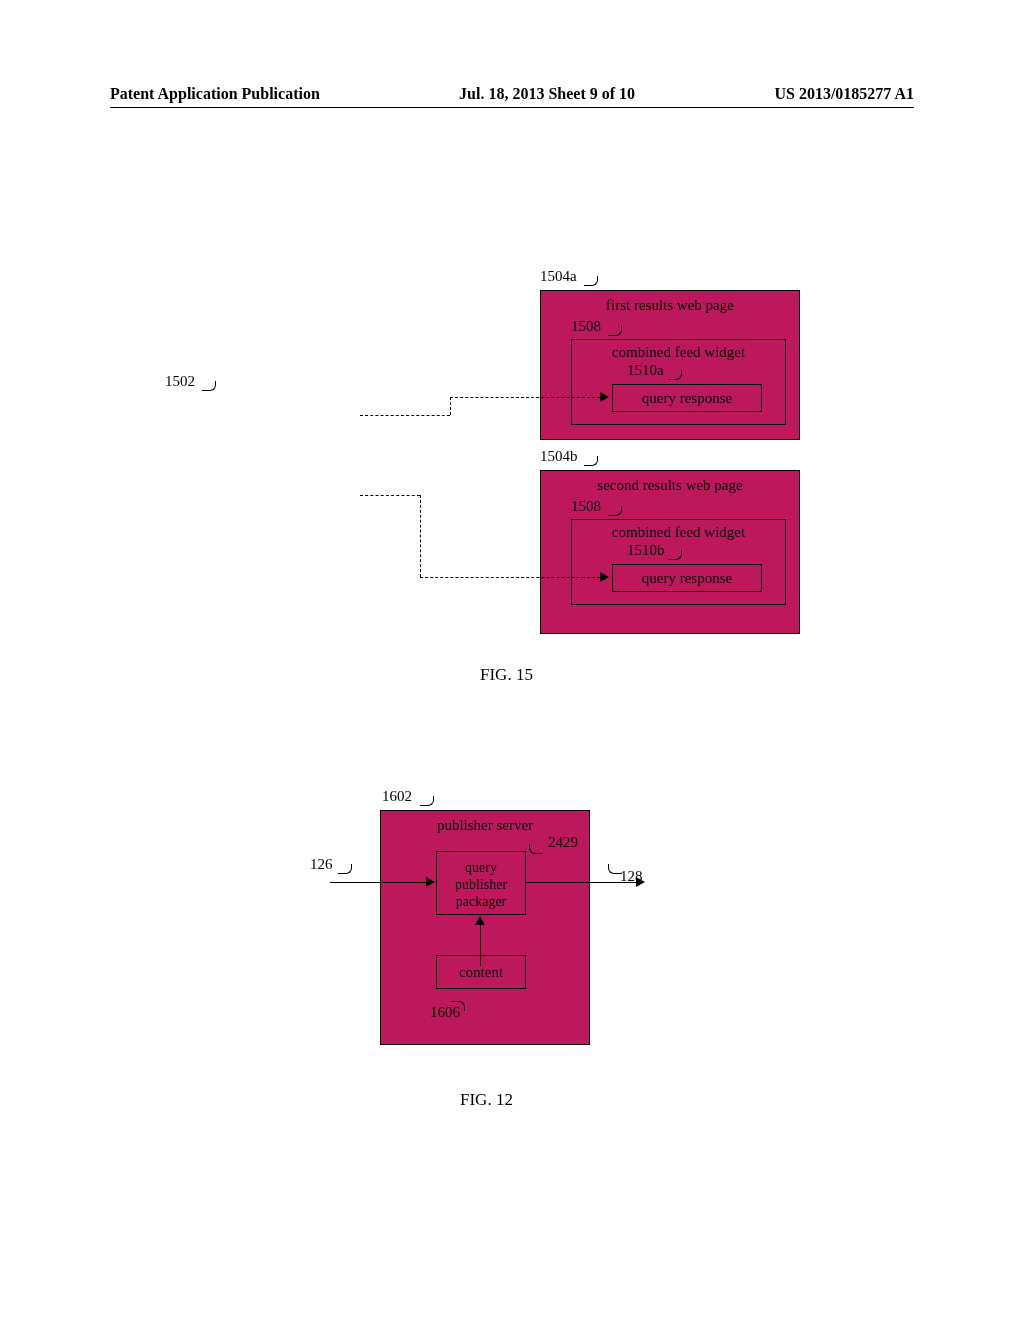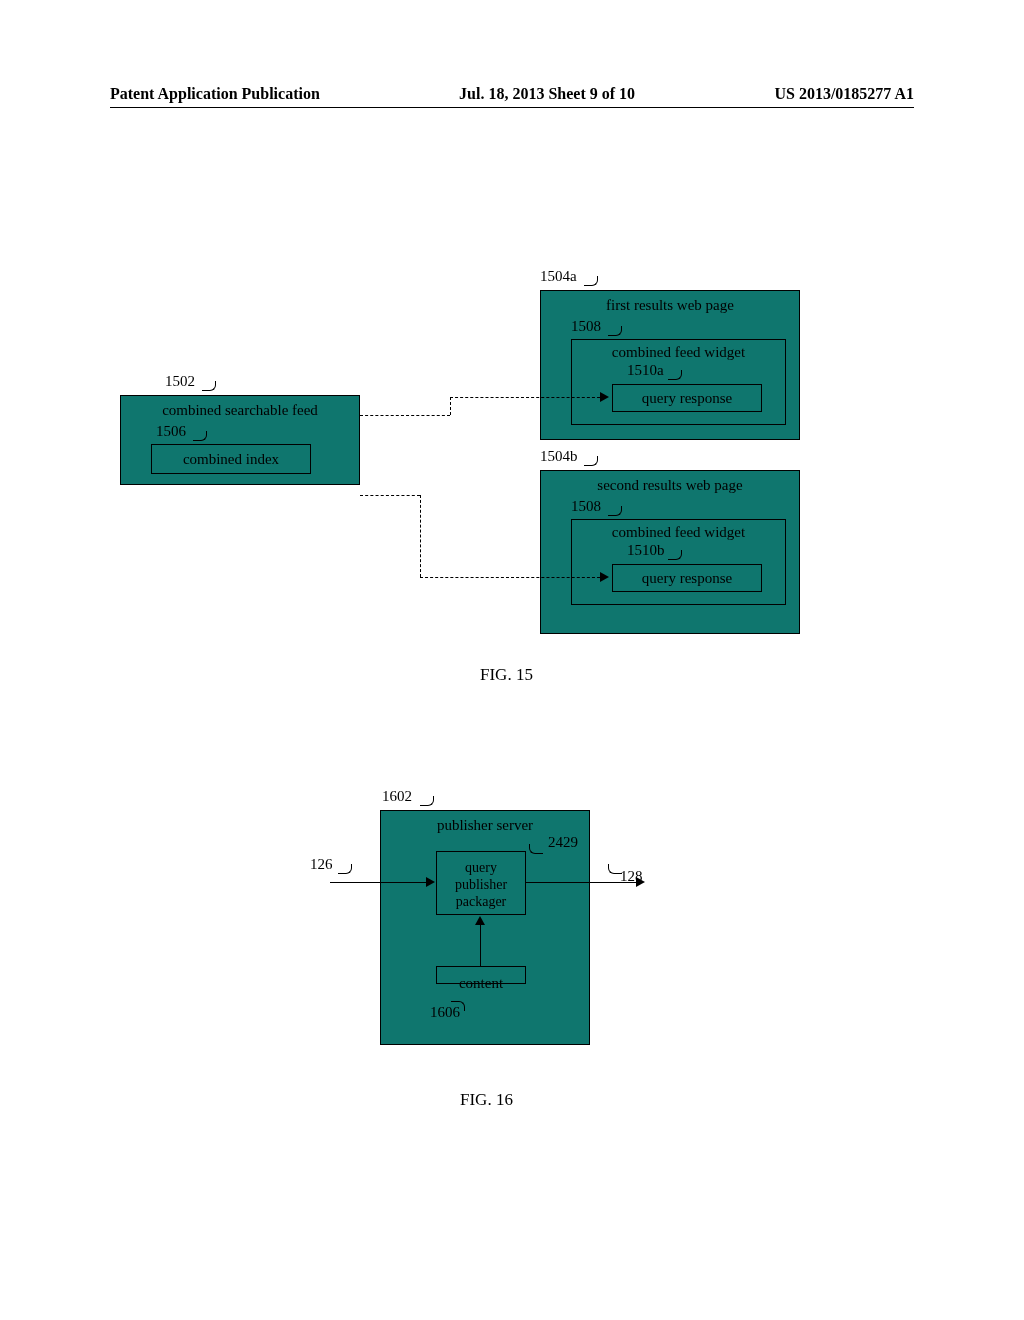--- a/index.html
+++ b/index.html
@@ -29,21 +29,21 @@
   .fig15 {
     position: absolute;
     top: 280px;
     left: 120px;
     width: 780px;
     height: 400px;
   }
   .box {
     position: absolute;
     border: 1.5px solid #000;
-    background: #0f766e;
+    background: #be185d;
     text-align: center;
     font-size: 15px;
   }
   .ref {
     position: absolute;
     font-size: 15px;
   }
   
   .hook {
     position: absolute;
@@ -134,21 +134,21 @@
   .qrp {
     position: absolute;
     left: 55px; top: 40px; width: 90px; height: 64px;
     border: 1.5px solid #000;
     padding-top: 8px;
     font-size: 14px;
     line-height: 1.2;
   }
   .content {
     position: absolute;
-    left: 55px; top: 155px; width: 90px; height: 18px;
+    left: 55px; top: 144px; width: 90px; height: 34px;
     border: 1.5px solid #000;
     line-height: 32px;
   }
   .solid-h {
     position: absolute;
     border-top: 1.5px solid #000;
   }
   .solid-v {
     position: absolute;
     border-left: 1.5px solid #000;
@@ -187,29 +187,20 @@
 <div class="page-header">
   <span class="left">Patent Application Publication</span>
   <span class="center">Jul. 18, 2013  Sheet 9 of 10</span>
   <span class="right">US 2013/0185277 A1</span>
 </div>
 
 <div class="fig15">
 
   <div class="ref" style="top:93px; left:45px;">1502</div>
   <div class="hook" style="top:101px; left:82px;"></div>
-  <div class="box csf">
-    <div>combined searchable feed</div>
-
-    <div class="ref" style="top:27px; left:35px;">1506</div>
-    <div class="hook" style="top:35px; left:72px;"></div>
-    <div class="inner">
-      <span>combined index</span>
-    </div>
-  </div>
 
   <div class="ref" style="top:-12px; left:420px;">1504a</div>
   <div class="hook" style="top:-4px; left:464px;"></div>
   <div class="box frwp">
     <div>first results web page</div>
 
     <div class="ref" style="top:27px; left:30px;">1508</div>
     <div class="hook" style="top:35px; left:67px;"></div>
     <div class="cfw">
       <div>combined feed widget</div>
@@ -286,14 +277,14 @@
   <div class="ref" style="top:56px; left:10px;">126</div>
   <div class="hook" style="top:64px; left:38px;"></div>
   <div class="solid-h" style="top:82px; left:30px; width:96px;"></div>
   <div class="arrowhead-r" style="top:77px; left:126px;"></div>
 
   <div class="ref" style="top:68px; left:320px;">128</div>
   <div class="hook flip" style="top:64px; left:308px;"></div>
   <div class="solid-h" style="top:82px; left:226px; width:110px;"></div>
   <div class="arrowhead-r" style="top:77px; left:336px;"></div>
 
-  <div class="fig16-caption">FIG. 16</div>
+  <div class="fig16-caption">FIG. 12</div>
 </div>
 
 </body></html>

